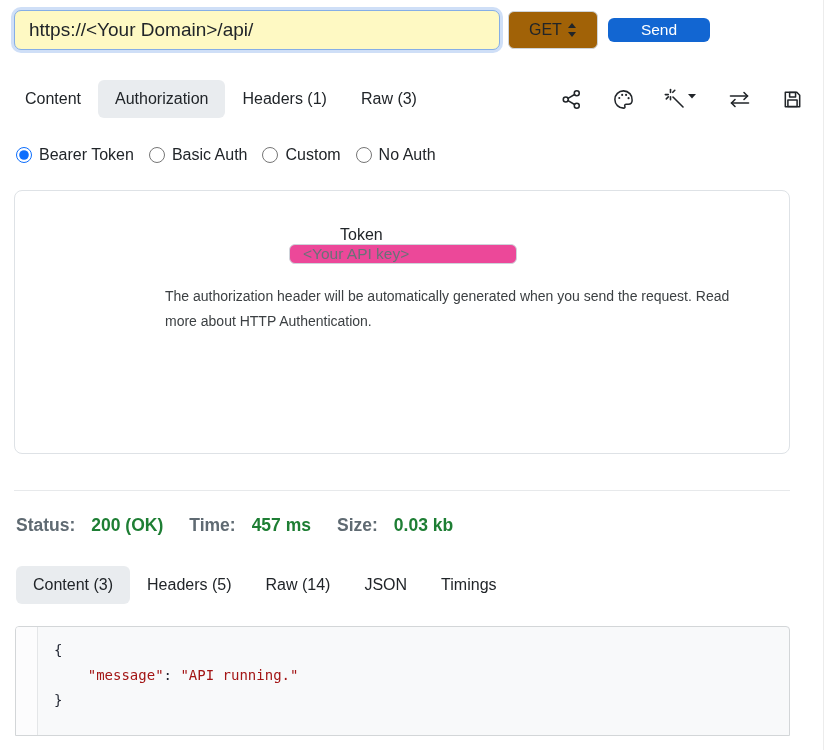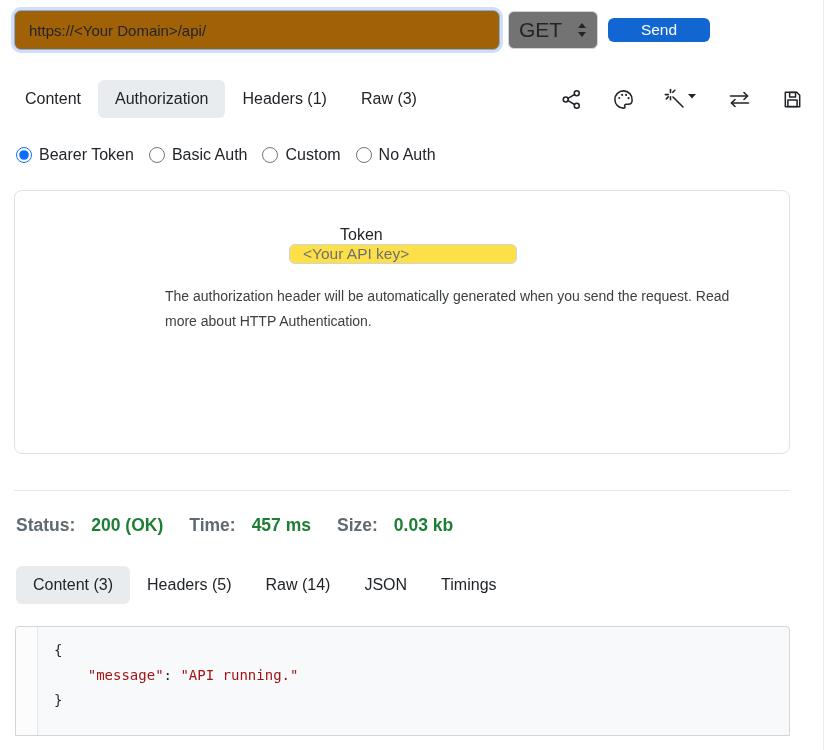--- a/index.html
+++ b/index.html
@@ -17,29 +17,29 @@
 
   
   .request-bar {
     display: flex; align-items: center;
     margin: 10px 0 0 14px;
   }
   .url-input {
     width: 486px; height: 40px;
     border: 1px solid #85aee6; border-radius: 7px;
     box-shadow: 0 0 0 3px #cfdff7;
-    padding: 0 14px; font-size: 15px; color: #212529;
+    padding: 0 14px; font-size: 19px; color: #212529;
     font-family: "Liberation Sans", sans-serif;
-    outline: none; background: #a16207;
+    outline: none; background: #fef9c3;
   }
   .select-box {
     height: 38px; border: 1px solid #ced4da; border-radius: 6px;
     display: flex; align-items: center; justify-content: space-between;
-    padding: 0 10px; background: #737373; cursor: pointer;
-    font-size: 21px; color: #212529;
+    padding: 0 20px; background: #a16207; cursor: pointer;
+    font-size: 16px; color: #212529;
   }
   .select-method { width: 90px; margin-left: 8px; }
   .select-region { width: 72px; margin-left: 8px; }
   .updown { display: inline-flex; flex-direction: column; align-items: center; gap: 1px; }
   .send-btn {
     width: 102px; height: 24px; margin-left: 10px;
     background: #1266d2; color: #ffffff; border: none; border-radius: 6px;
     font-size: 15.5px; font-family: "Liberation Sans", sans-serif; cursor: pointer;
   }
 
@@ -69,21 +69,21 @@
 
   
   .auth-panel {
     margin: 26px 0 0 14px; width: 776px; height: 264px;
     border: 1px solid #dee2e6; border-radius: 8px; background: #fff;
   }
   .token-row { display: flex; align-items: center; padding: 26px 22px 0 24px; flex-direction: column; }
   .token-label { width: 126px; padding-top: 9px; font-size: 16px; color: #212529; }
   .token-input {
     flex: 1; height: 38px; border: 1px solid #ced4da; border-radius: 6px;
-    padding: 0 13px; font-size: 15.5px; color: #212529; background: #fde047;
+    padding: 0 13px; font-size: 15.5px; color: #212529; background: #ec4899;
     font-family: "Liberation Sans", sans-serif; outline: none;
   }
   .token-input::placeholder { color: #6a7178; opacity: 1; }
   .helper-text {
     margin: 20px 40px 0 150px; font-size: 14px; color: #3c4043;
     line-height: 25px; max-width: 590px;
   }
 
   
   .divider { margin: 36px 0 0 14px; width: 776px; height: 1px; background: #e7e9eb; }

